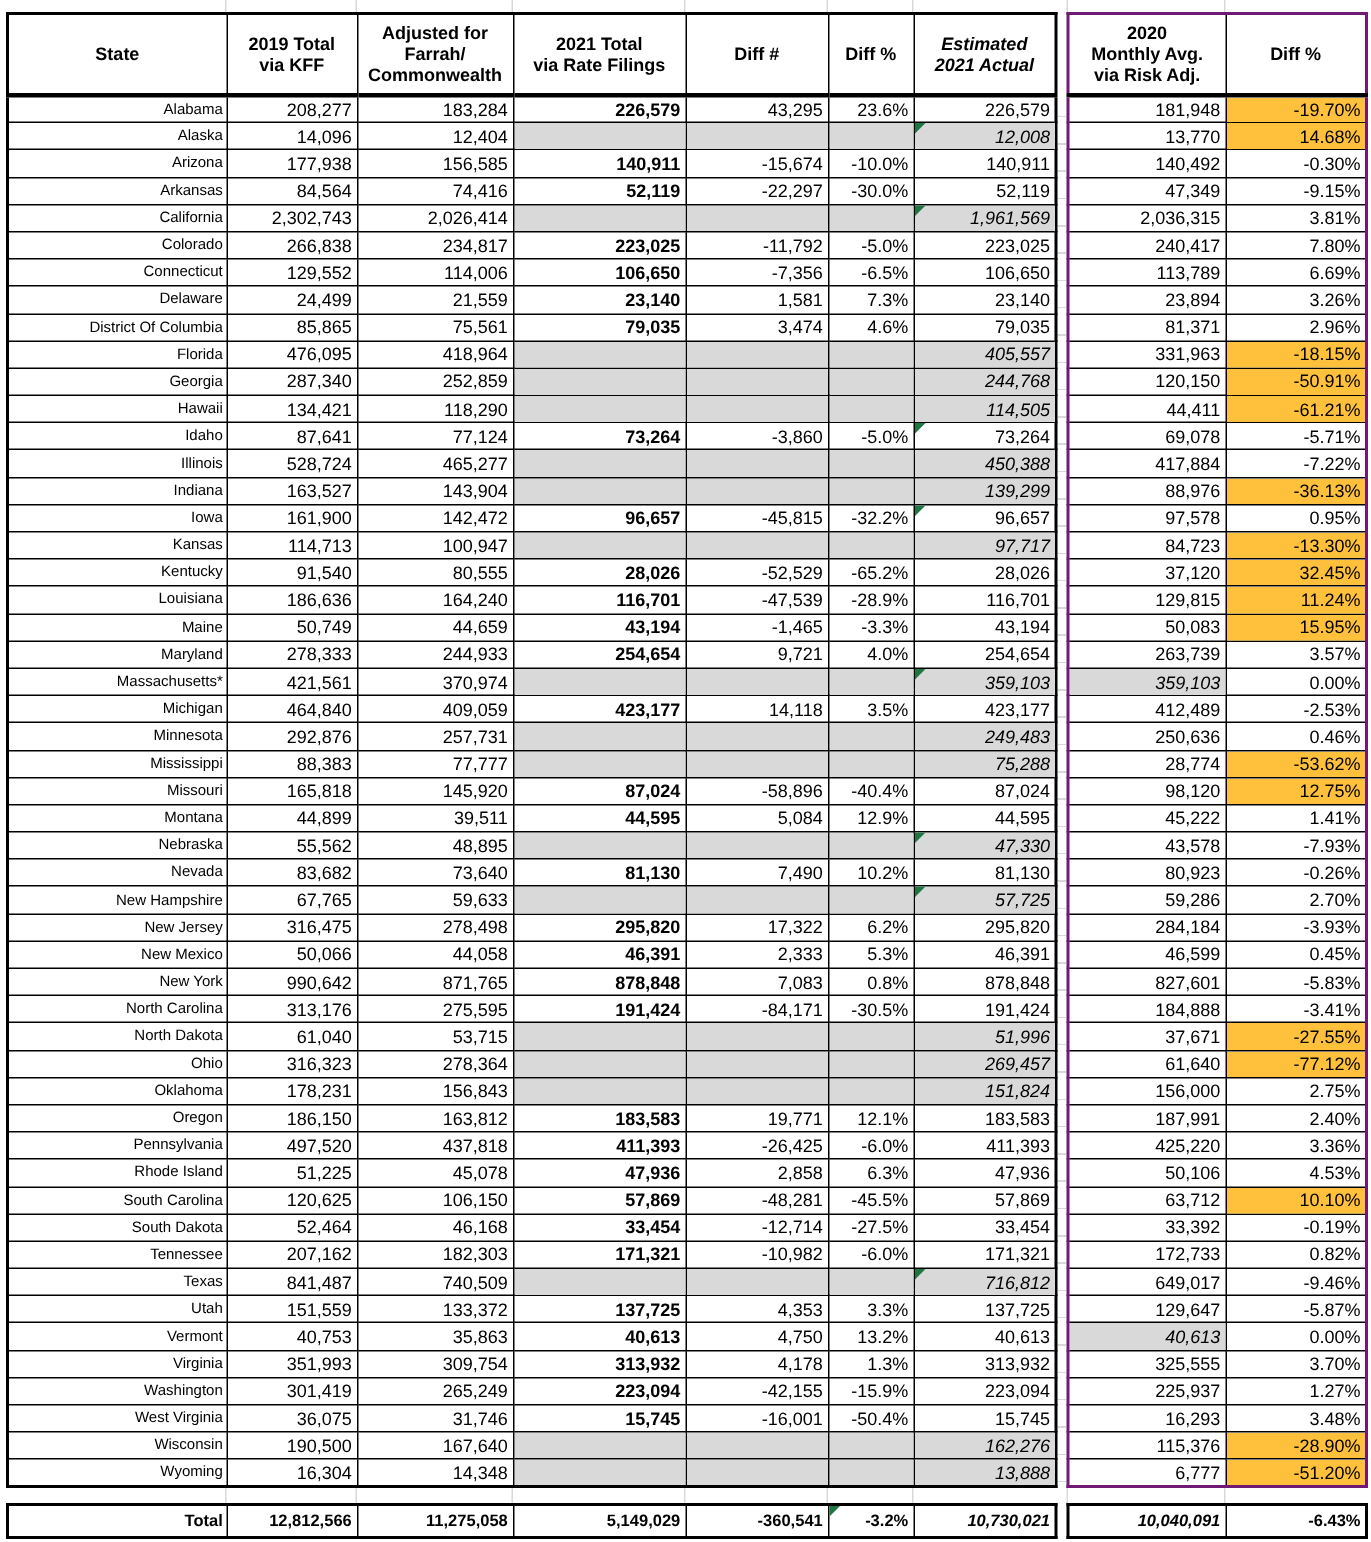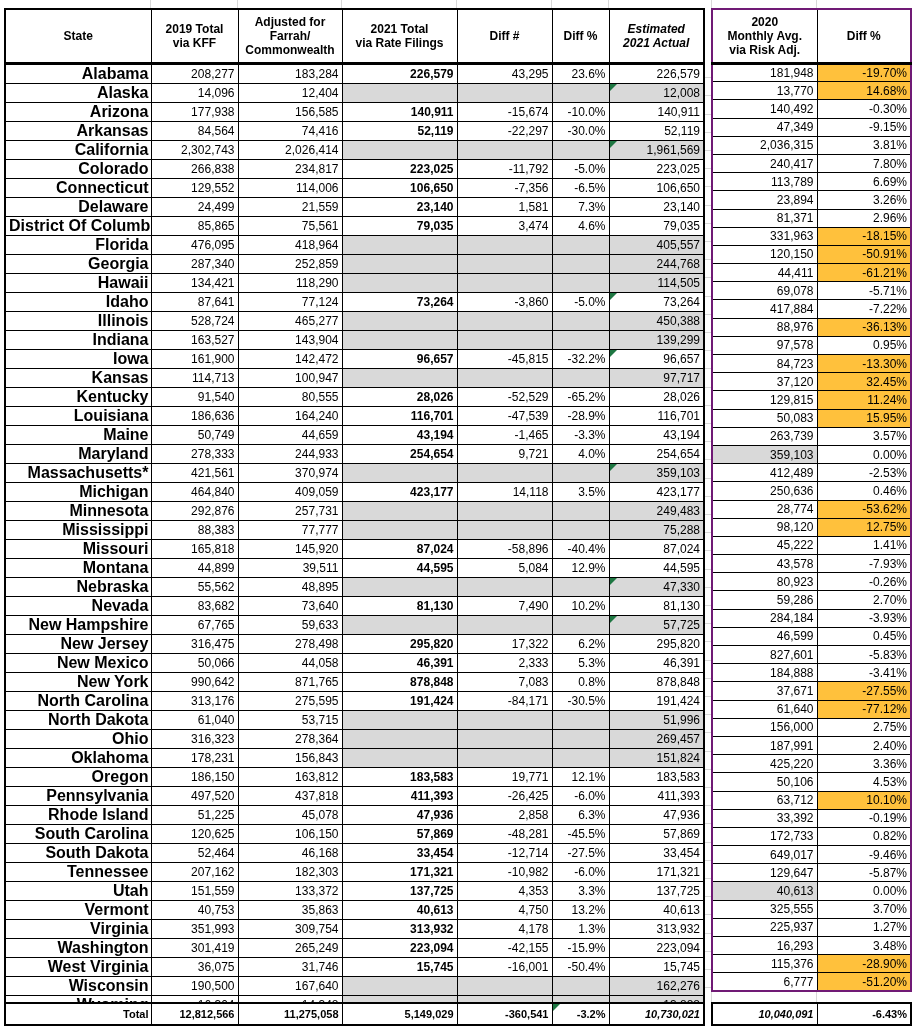--- a/index.html
+++ b/index.html
@@ -17,24 +17,24 @@
   .t-main{left:4px;top:8px;width:699px;border:2px solid #000;}
   .t-right{left:711px;top:8px;width:199px;border:2px solid #701a75;}
   th,td{border:1px solid #000;overflow:hidden;white-space:nowrap;}
   thead th{
     border-bottom:3px solid #000;font-weight:bold;font-size:12px;line-height:1.18;
     text-align:center;vertical-align:middle;white-space:pre-line;height:50px;padding:1px 2px;
   }
   th.ital{font-style:italic;margin-left:48px;}
   tbody tr{height:18.2px;}
   td{font-size:12px;text-align:right;padding:0 3px;position:relative;vertical-align:middle;}
-  td.state{font-weight:bold;padding-right:2px;font-size:16px;}
+  td.state{font-weight:normal;padding-right:2px;font-size:10px;}
   td.bold{font-weight:bold;}
   td.gray{background:var(--gray);}
-  td.ital{}
+  td.ital{font-style:italic;}
   td.hl{background:var(--orange);}
   .flag{position:absolute;left:0;top:0;width:0;height:0;
         border-top:7px solid var(--green);border-right:7px solid transparent;}
   
   .t-total-main{left:4px;top:1002px;width:699px;border:2px solid #000;}
   .t-total-right{left:711px;top:1002px;width:199px;border:2px solid #000;}
   .t-total-main td,.t-total-right td{font-weight:bold;height:20px;font-size:11px;}
   td.bital{font-weight:bold;font-style:italic;}
   
   .vlines{position:absolute;left:0;width:914px;pointer-events:none;
@@ -465,20 +465,29 @@
       <tr>
         <td class="state">Tennessee</td>
         <td class="">207,162</td>
         <td class="">182,303</td>
         <td class="bold">171,321</td>
         <td class="">-10,982</td>
         <td class="">-6.0%</td>
         <td class="">171,321</td>
       </tr>
       <tr>
+        <td class="state">Texas</td>
+        <td class="">841,487</td>
+        <td class="">740,509</td>
+        <td class="bold gray"></td>
+        <td class="gray"></td>
+        <td class="gray"></td>
+        <td class="gray ital"><span class="flag"></span>716,812</td>
+      </tr>
+      <tr>
         <td class="state">Utah</td>
         <td class="">151,559</td>
         <td class="">133,372</td>
         <td class="bold">137,725</td>
         <td class="">4,353</td>
         <td class="">3.3%</td>
         <td class="">137,725</td>
       </tr>
       <tr>
         <td class="state">Vermont</td>

